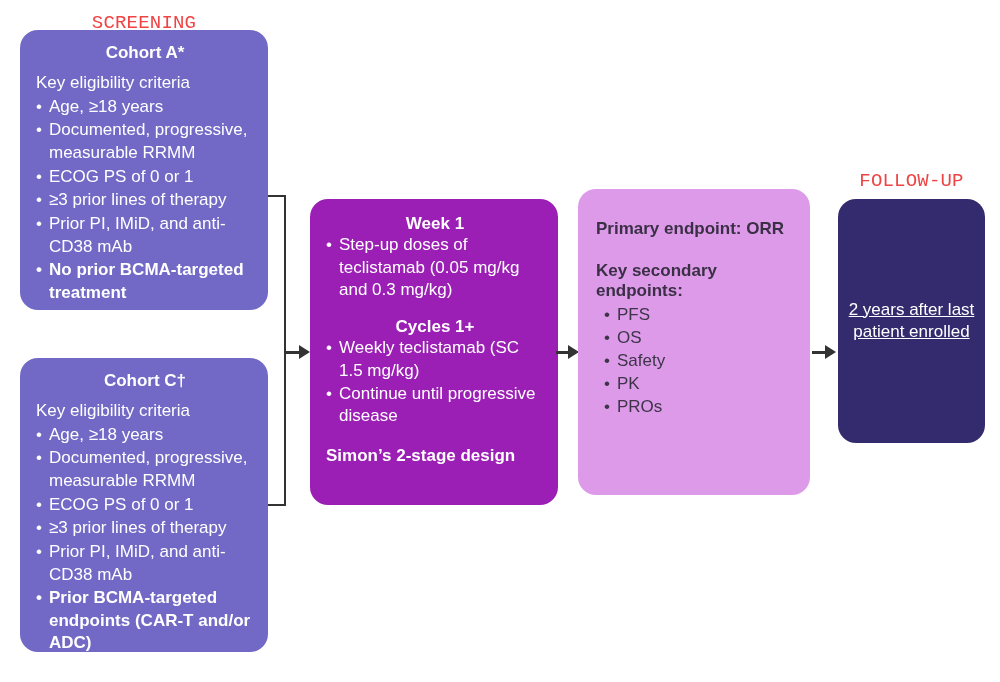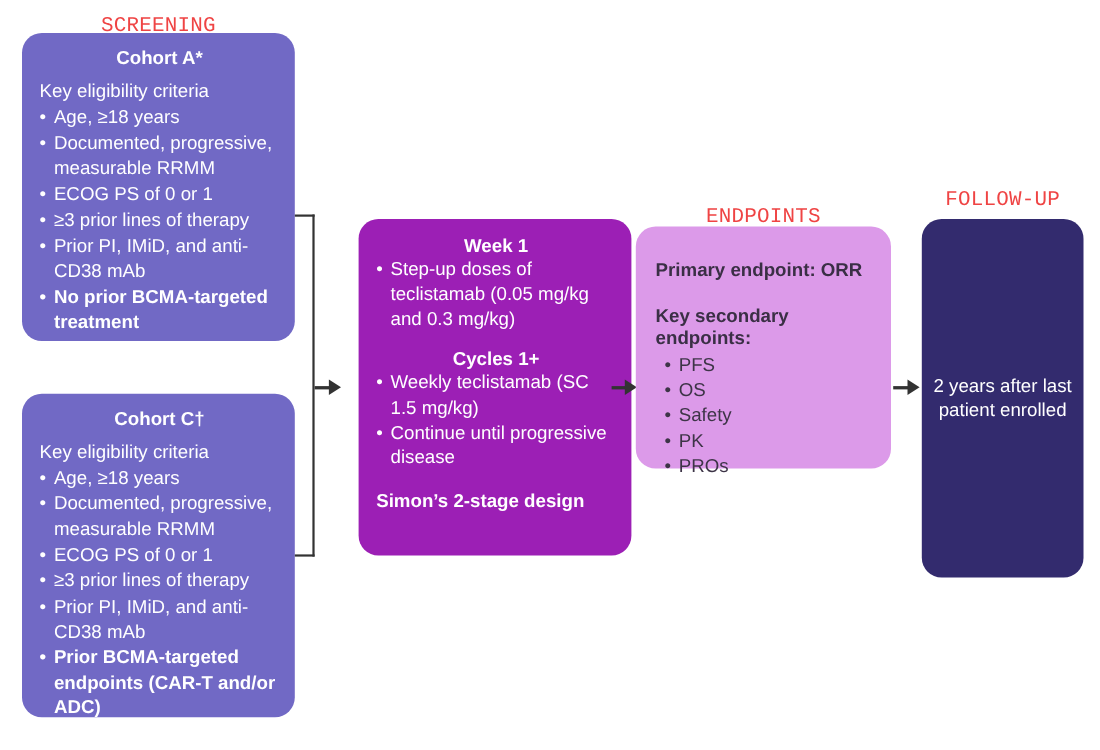--- a/index.html
+++ b/index.html
@@ -69,21 +69,20 @@
   li.bold { font-weight: bold; }
 
   
   .cohort { background: #7169c5; padding: 12px 14px 12px 16px; }
   .cohort .box-title { margin-bottom: 9px; }
 
   
   #treatment-box {
     background: #9c1fb5;
     padding: 14px 14px 14px 16px;
-    margin-left: 16px;
   }
   #treatment-box .box-title { font-size: 17px; }
   #treatment-box ul.crit > li { margin-top: 0; }
   .spacer-sm { height: 14px; }
   .tx-footer {
     font-weight: bold;
     font-size: 17px;
     margin-top: 18px;
   }
 
@@ -204,36 +203,36 @@
     <ul class="crit" id="tx-cycles-list">
         <li>Weekly teclistamab (SC 1.5 mg/kg)</li>
         <li>Continue until progressive disease</li>
       </ul>
     <div class="tx-footer">Simon’s 2-stage design</div>
   </div>
 
   <div class="arrow-line" style="left:556px; top:351px; width:16px;"></div>
   <div class="arrow-head" style="left:568px; top:345px;"></div>
 
-  <div class="box" id="endpoints-box" style="left:578px; top:206px; width:232px; height:220px;">
+  <div class="box" id="endpoints-box" style="left:578px; top:189px; width:232px; height:306px;">
     <div class="ep-primary">Primary endpoint: ORR</div>
     <div class="ep-secondary-head">Key secondary endpoints:</div>
     <div class="ep-cols">
       <div class="ep-col right">
         <ul class="crit" id="ep-right-list">
             <li>PFS</li>
             <li>OS</li>
             <li>Safety</li>
             <li>PK</li>
             <li>PROs</li>
           </ul>
       </div>
     </div>
   </div>
 
   <div class="arrow-line" style="left:812px; top:351px; width:16px;"></div>
   <div class="arrow-head" style="left:825px; top:345px;"></div>
 
-  <div class="box" id="followup-box" style="left:838px; top:199px; width:147px; height:326px;">
+  <div class="box" id="followup-box" style="left:838px; top:199px; width:147px; height:244px;text-decoration:underline;">
     <div class="fu-text">2 years after last patient enrolled</div>
   </div>
 
 </div>
 
 </body></html>

